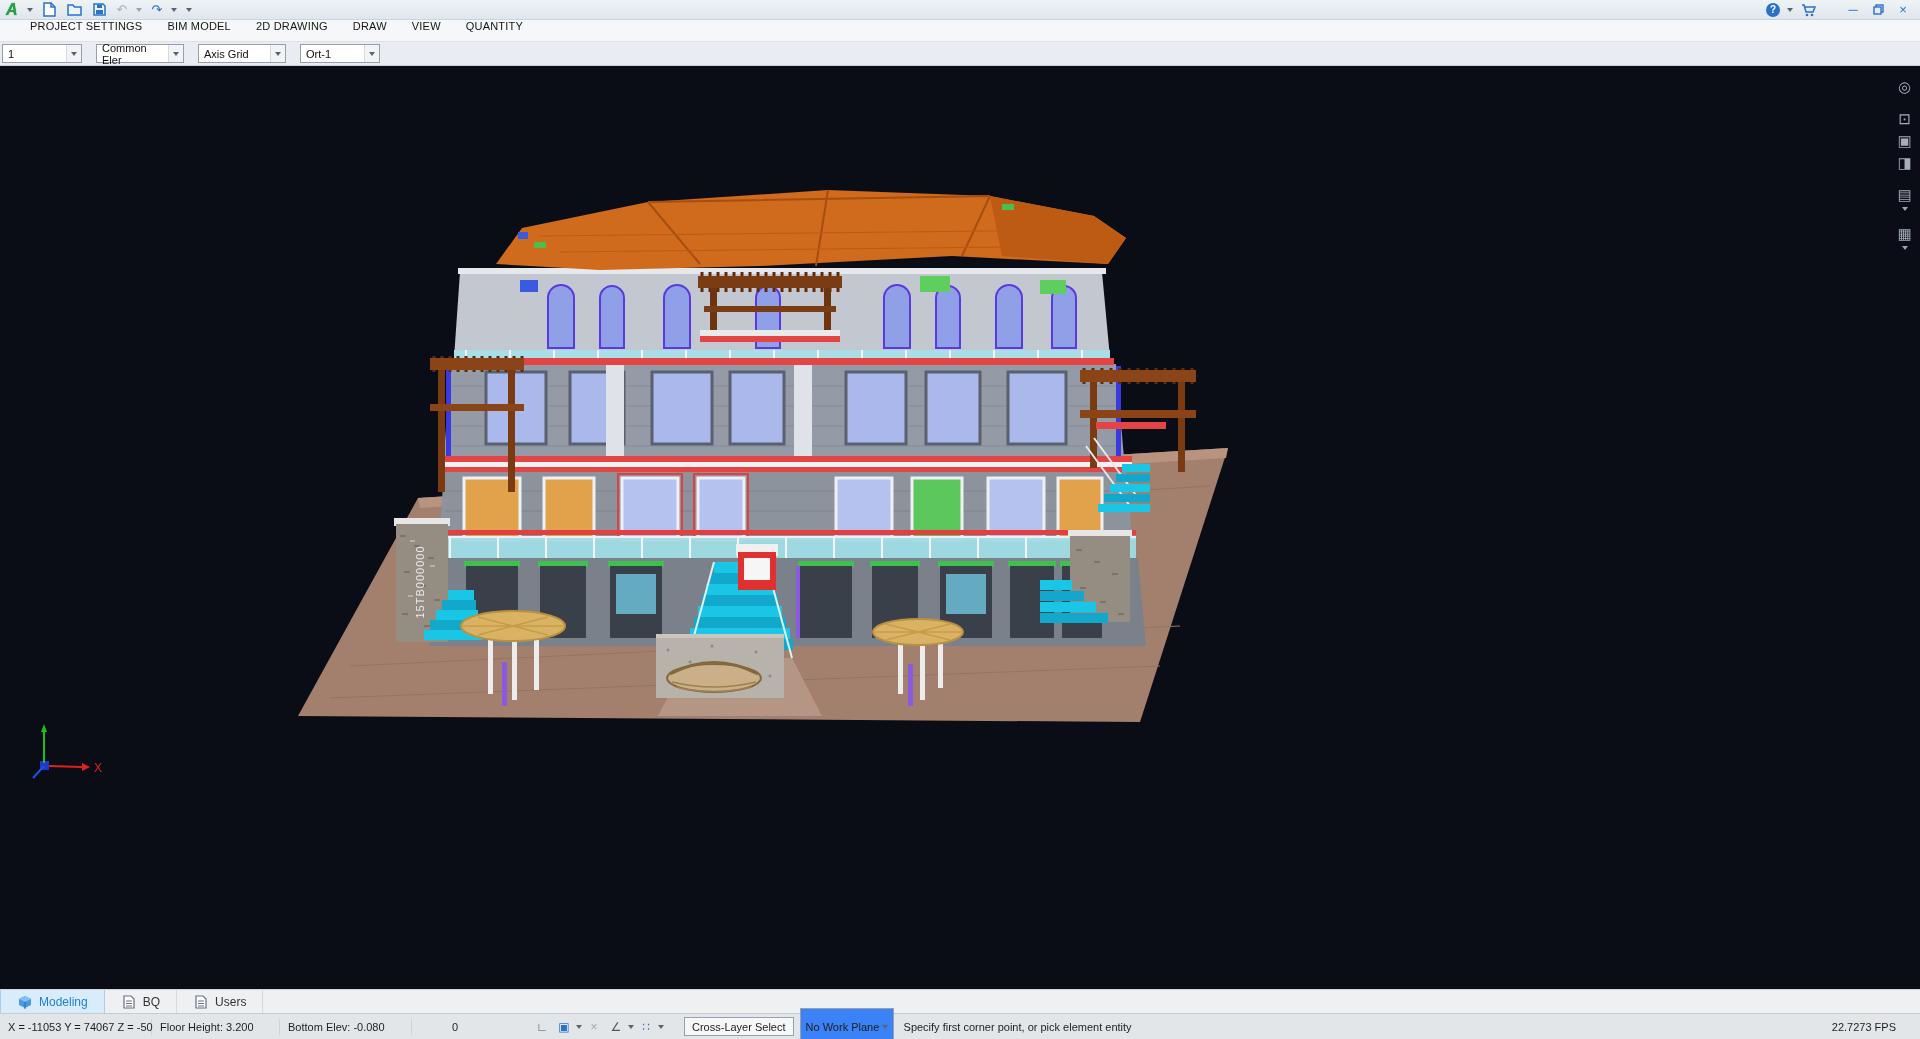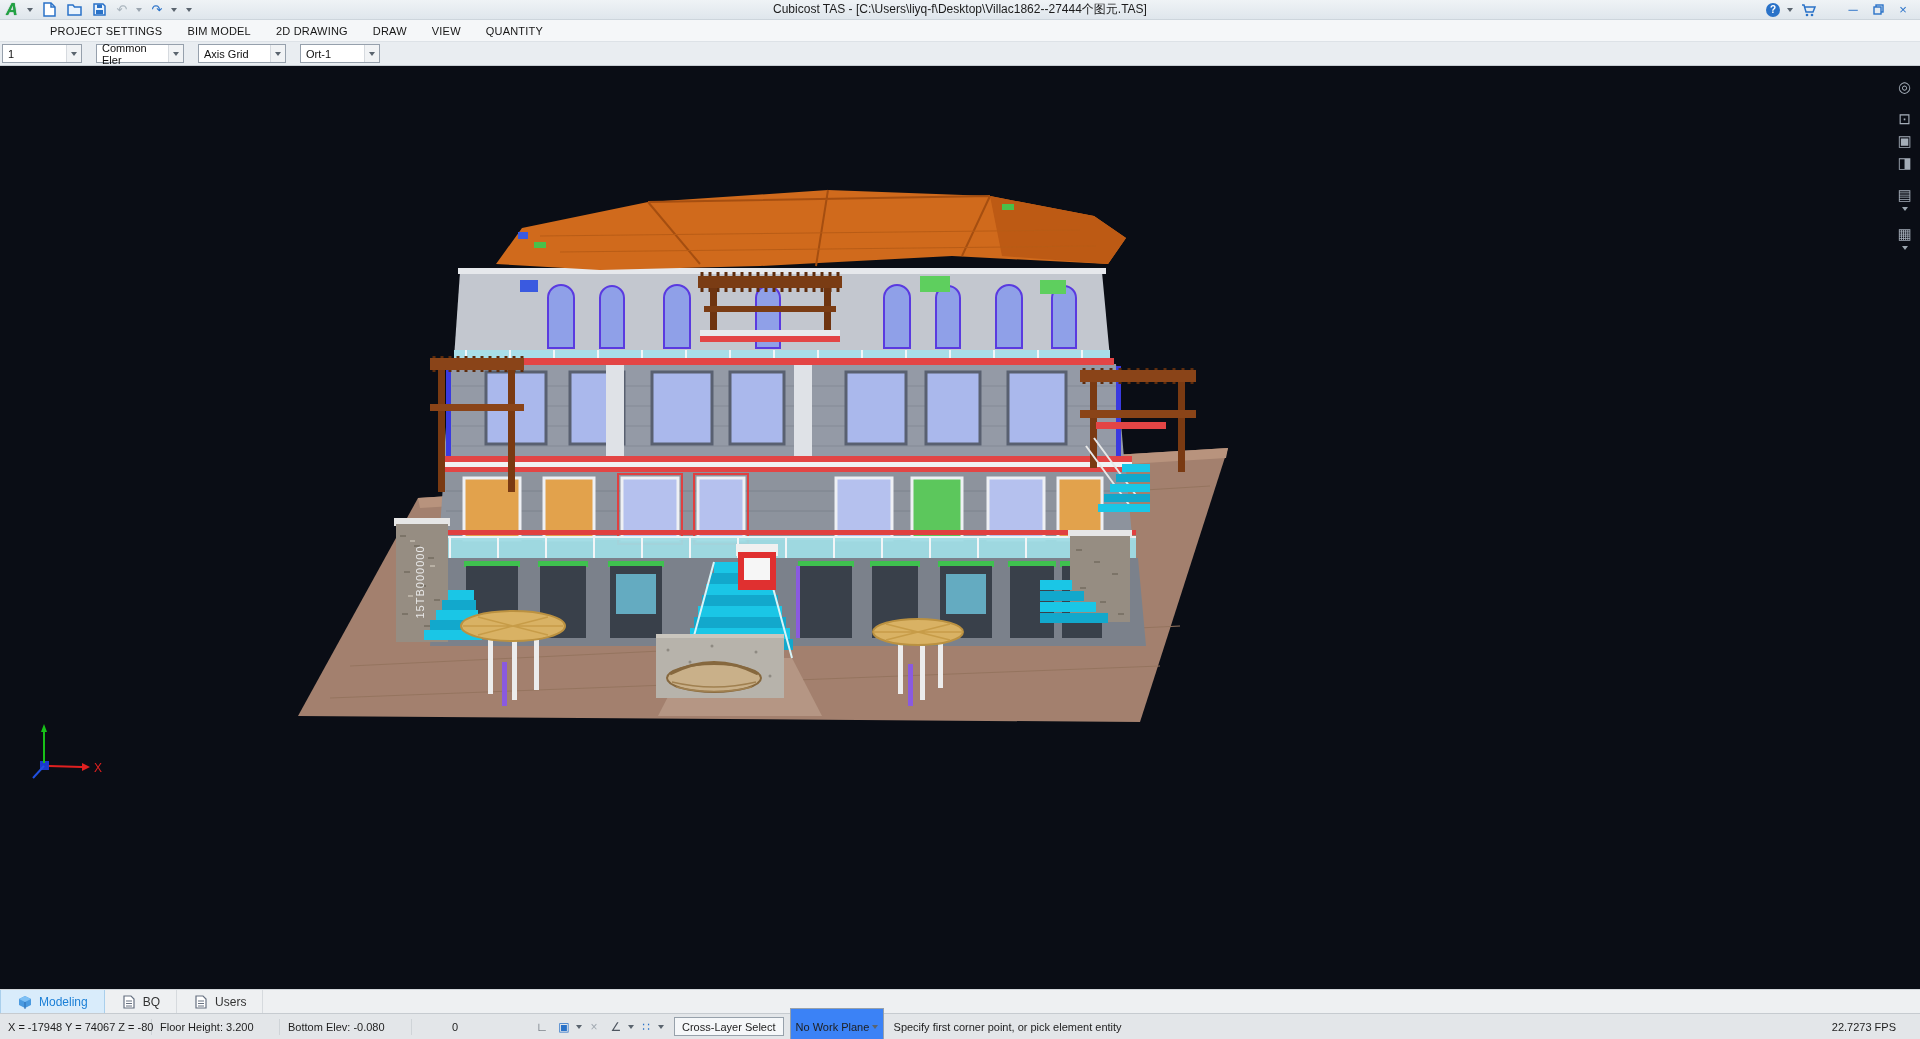--- a/index.html
+++ b/index.html
@@ -13,21 +13,21 @@
   .tb-glyph.disabled{color:#a9b4bd}
   .tb-glyph.blue{color:#2a72c8}
   .caret{width:0;height:0;border-left:3px solid transparent;border-right:3px solid transparent;border-top:4px solid #5a646e;display:inline-block}
   .caret.lite{border-top-color:#9aa4ae}
   .title-text{position:absolute;left:0;right:0;text-align:center;font-size:12px;color:#1c1c1c;z-index:1}
   .win-controls{margin-left:auto;display:flex;align-items:center;gap:7px;padding-right:8px;z-index:2}
   .help-btn{width:14px;height:14px;border-radius:50%;background:#2a72c8;color:#fff;font-size:10px;font-weight:bold;display:flex;align-items:center;justify-content:center;cursor:pointer}
   .wc{color:#2a72c8;font-size:13px;line-height:14px;cursor:pointer;display:inline-flex;align-items:center;justify-content:center;width:18px}
   .wc-gap{width:14px}
   
-  .menubar{height:22px;background:#f5f7f9;border-bottom:1px solid #dde2e7;display:flex;align-items:center;gap:25px;padding-left:50px}
+  .menubar{height:22px;background:#f5f7f9;border-bottom:1px solid #dde2e7;display:flex;gap:25px;padding-left:30px}
   .menu-item{font-size:11px;color:#161616;letter-spacing:.2px;cursor:pointer}
   
   .toolbar{height:24px;background:#e9edf1;border-bottom:1px solid #c8ced4;display:flex;align-items:center;gap:14px;padding-left:2px}
   .combo{height:19px;background:#fff;border:1px solid #96a0ac;display:inline-flex;align-items:center;justify-content:space-between;padding-left:5px;font-size:11px;color:#111;cursor:pointer}
   .combo-arrow{width:15px;align-self:stretch;display:flex;align-items:center;justify-content:center;border-left:1px solid #d6dadf;background:#f1f3f5}
   
   .viewport{position:relative;height:923px;background:#0a0d15;overflow:hidden}
   .scene{position:absolute;inset:0;width:1920px;height:923px;display:block}
   .side-tools{position:absolute;top:10px;right:3px;display:flex;flex-direction:column;align-items:center}
   .vt-btn{width:25px;height:22px;background:transparent;border:none;color:#a4adb8;font-size:15px;line-height:20px;cursor:pointer;padding:0}
@@ -42,21 +42,21 @@
   .statusbar{height:26px;background:#e3e6e9;border-top:1px solid #c6cbd0;display:flex;align-items:center;font-size:11px;color:#1e1e1e}
   .sb-seg{padding:0 8px;border-right:1px solid #cfd4d8;height:16px;display:flex;align-items:center;white-space:nowrap}
   .sb-seg.coords{width:152px}
   .sb-seg.fh{width:128px}
   .sb-seg.be{width:132px}
   .sb-count{margin-left:28px;width:30px;text-align:center}
   .sb-icons{margin-left:62px;display:flex;align-items:center;gap:2px}
   .sb-ic{width:20px;height:18px;background:transparent;border:none;font-size:12px;color:#4e5660;cursor:pointer;display:flex;align-items:center;justify-content:center}
   .sb-ic.blue{color:#2a72c8}
   .sb-ic.dim{color:#a0a8b0}
-  .sb-btn{margin-left:10px;height:19px;border:1px solid #97a1ab;background:#f5f7f9;font-size:11px;color:#1e1e1e;padding:0 7px;cursor:pointer;font-family:inherit}
+  .sb-btn{margin-left:20px;height:19px;border:1px solid #97a1ab;background:#f5f7f9;font-size:11px;color:#1e1e1e;padding:0 7px;cursor:pointer;font-family:inherit}
   .sb-combo{margin-left:6px;height:19px;width:94px;border:1px solid #97a1ab;background:#3b82f6;display:flex;align-items:center;justify-content:space-between;padding:18px 5px;cursor:pointer}
   .sb-hint{margin-left:10px;white-space:nowrap}
   .sb-fps{margin-left:auto;padding-right:24px;white-space:nowrap}
 </style>
 </head>
 <body>
 
 <div class="titlebar">
   <div class="qat">
     <span class="logo">A</span>
@@ -78,21 +78,20 @@
           <rect x="3" y="7" width="7" height="4" fill="#2a72c8"></rect>
           <rect x="4" y="1.5" width="5" height="3.5" fill="#2a72c8"></rect>
         </svg>
     </span>
     <span class="tb-glyph disabled">↶</span>
     <span class="caret lite"></span>
     <span class="tb-glyph blue">↷</span>
     <span class="caret"></span>
     <span class="caret"></span>
   </div>
-  <div class="title-text">Cubicost TAS - [C:\Users\liyq-f\Desktop\Villac1862--27444个图元.TAS]</div>
   <div class="win-controls">
     <span class="help-btn">?</span>
     <span class="caret"></span>
     <span class="tb-icon">
       <svg width="15" height="14" viewBox="0 0 15 14">
           <path d="M1 2h2l2 7h7l2-5H4" fill="none" stroke="#2a72c8" stroke-width="1.5"></path>
           <circle cx="6" cy="12" r="1.3" fill="#2a72c8"></circle>
           <circle cx="11" cy="12" r="1.3" fill="#2a72c8"></circle>
         </svg>
     </span>
@@ -418,21 +417,21 @@
       <svg width="12" height="14" viewBox="0 0 12 14">
           <path d="M1 1h7l3 3v9H1z" fill="#fff" stroke="#667080" stroke-width="1.2"></path>
           <path d="M3 6h6M3 8.5h6M3 11h6" stroke="#667080"></path>
         </svg>
     </span>
     <span>Users</span>
   </div>
 </div>
 
 <div class="statusbar">
-  <span class="sb-seg coords">X = -17948 Y = 74067 Z = -80</span>
+  <span class="sb-seg coords">X = -11053 Y = 74067 Z = -50</span>
   <span class="sb-seg fh">Floor Height: 3.200</span>
   <span class="sb-seg be">Bottom Elev: -0.080</span>
   <span class="sb-count">0</span>
   <div class="sb-icons">
     <button class="sb-ic">∟</button>
     <button class="sb-ic blue">▣</button>
     <span class="caret"></span>
     <button class="sb-ic dim">×</button>
     <button class="sb-ic">∠</button>
     <span class="caret"></span>

